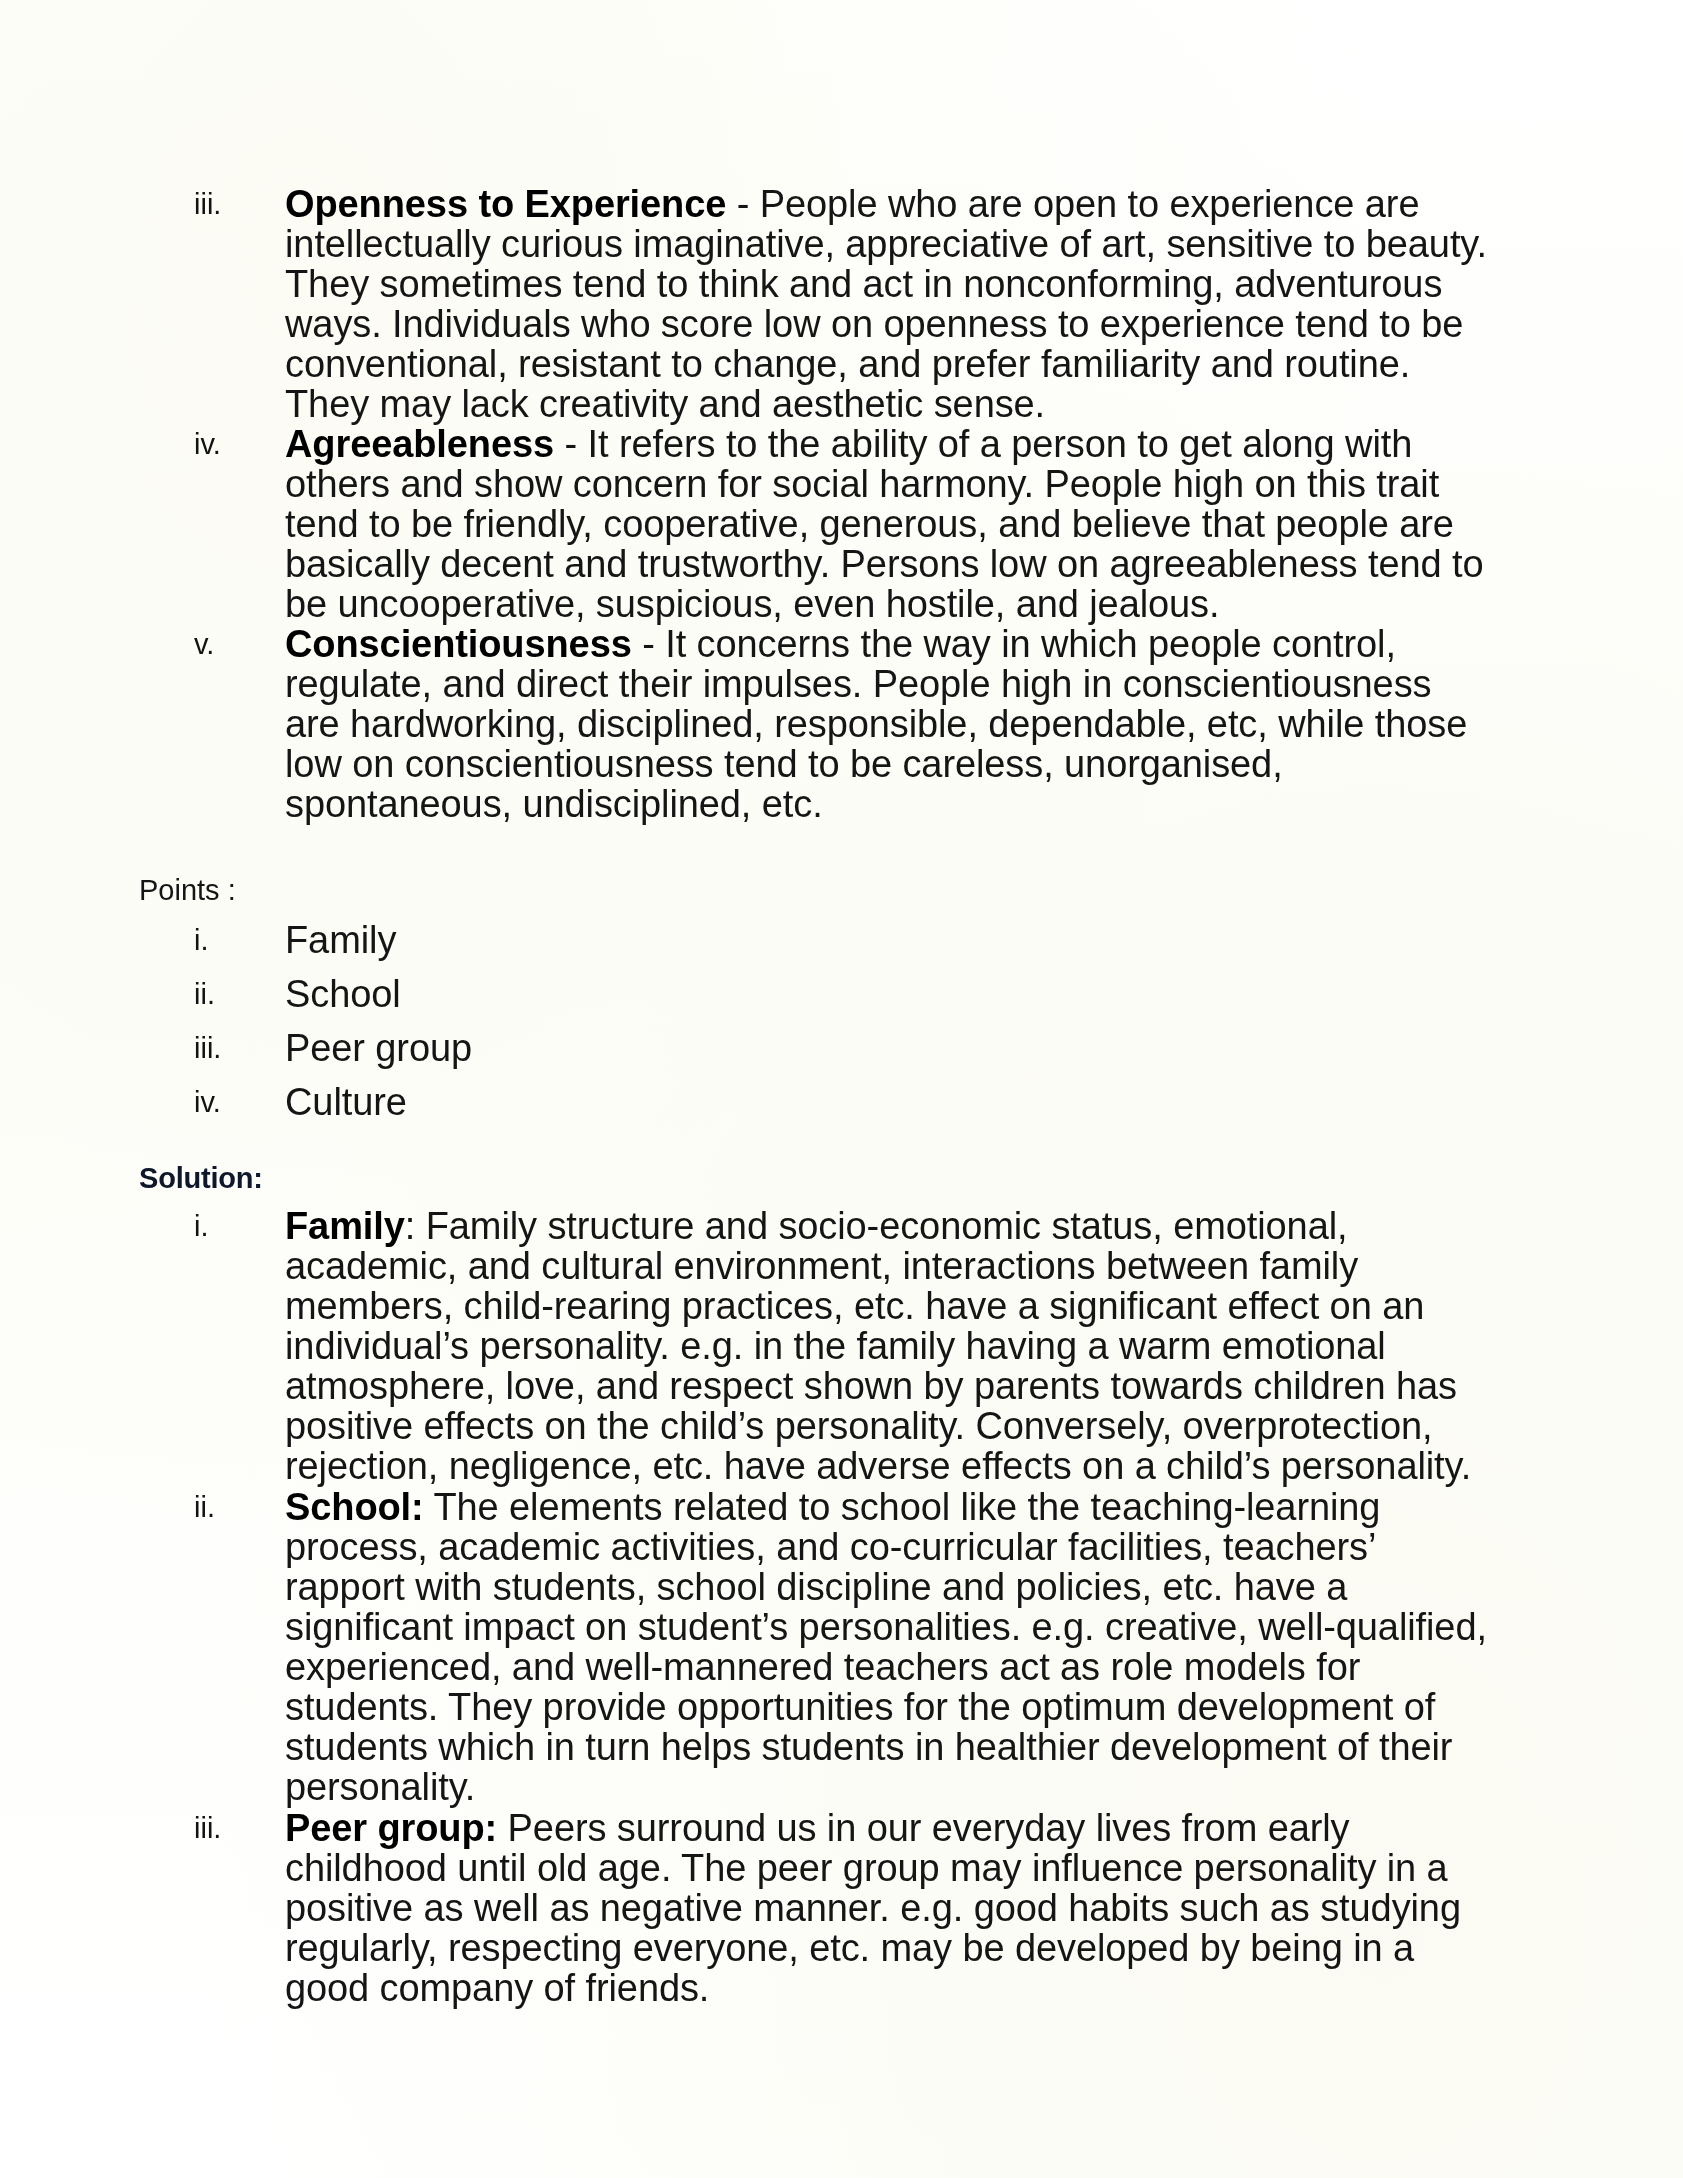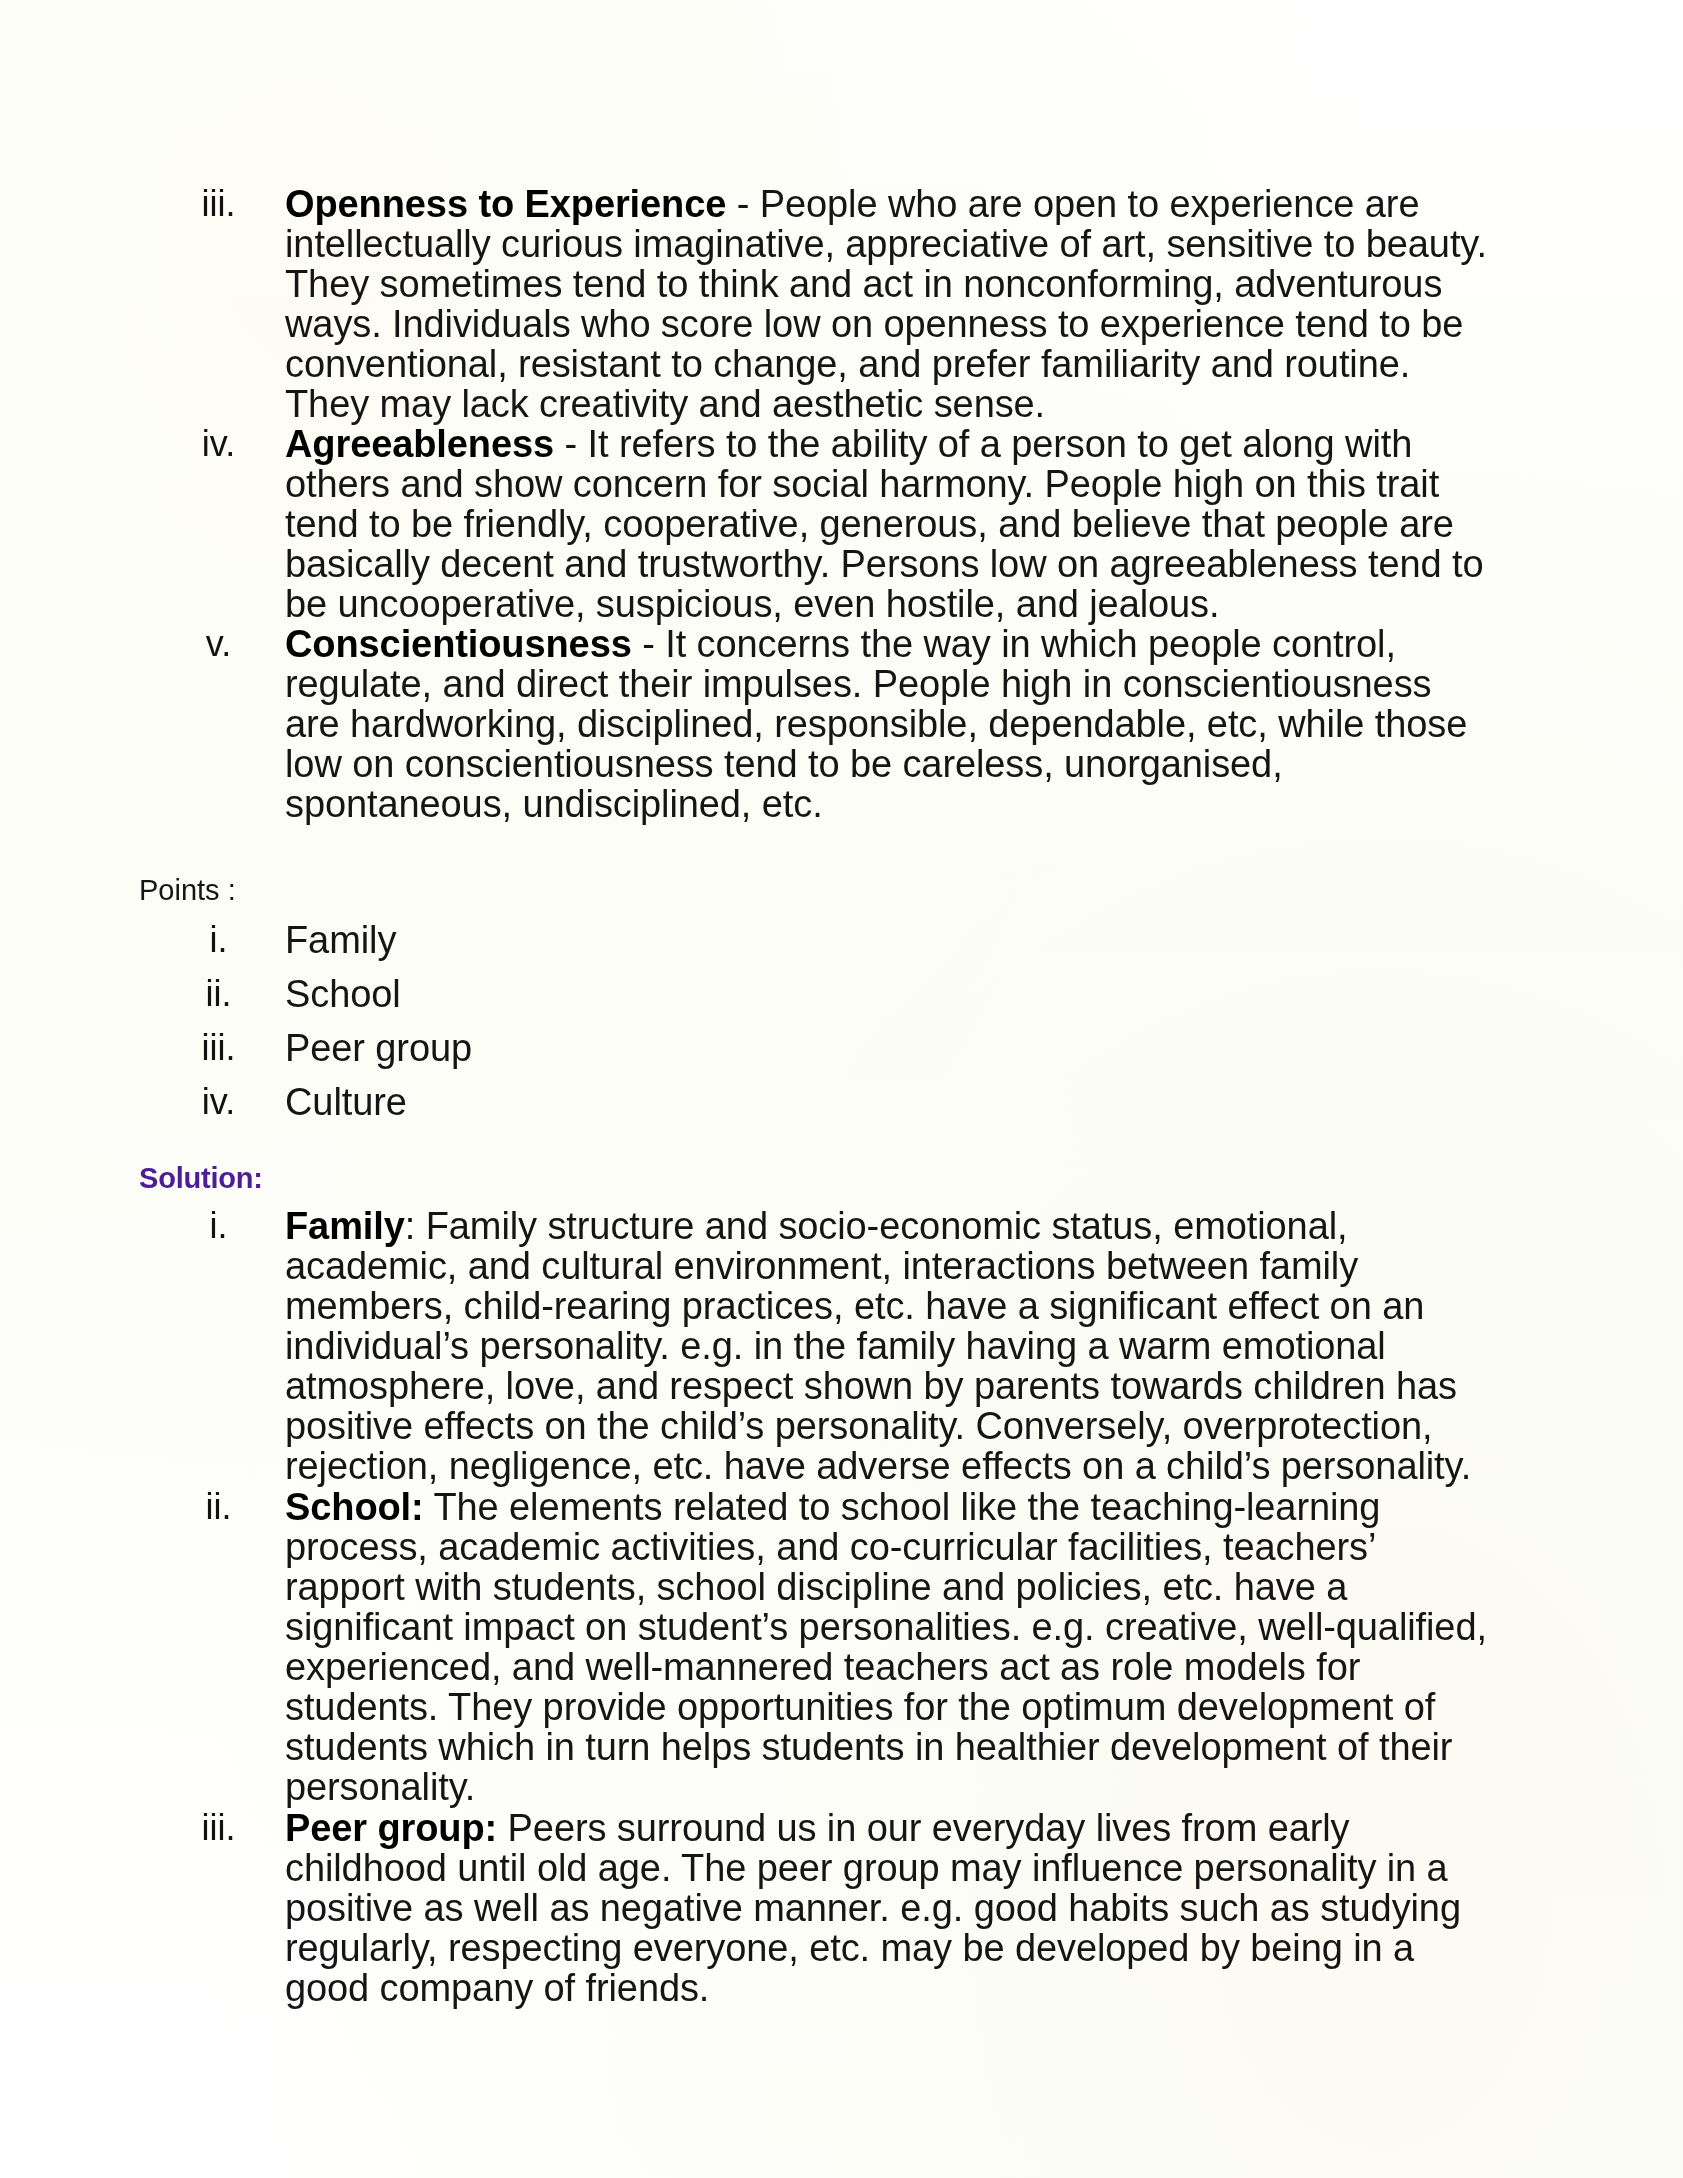--- a/index.html
+++ b/index.html
@@ -47,24 +47,24 @@
     padding: 0;
   }
   ol.roman-list > li {
     display: flex;
     align-items: flex-start;
     margin: 0 0 2px 0;
   }
   .marker {
     flex: 0 0 auto;
     width: 91px;
-    text-align: center;
+    text-align: left;
     padding-right: 42px;
     box-sizing: border-box;
-    font-size: 36px;
+    font-size: 29px;
     line-height: 40px;
     color: #121212;
     white-space: nowrap;
   }
   .li-body {
     flex: 1 1 auto;
     font-size: 38px;
     line-height: 40px;
     color: #151515;
     letter-spacing: -0.1px;
@@ -112,21 +112,21 @@
   .points-label {
     font-size: 29px;
     line-height: 40px;
     color: #151515;
     margin: 46px 0 10px -55px;
   }
   .solution-label {
     font-size: 29px;
     line-height: 40px;
     font-weight: 700;
-    color: #4c1d95;
+    color: #0f172a;
     margin: 36px 0 8px -55px;
     letter-spacing: -0.2px;
   }
 
   
   ol.roman-list.points-list > li {
     margin-bottom: 14px;
   }
   ol.roman-list.points-list .marker {
     width: 91px;

